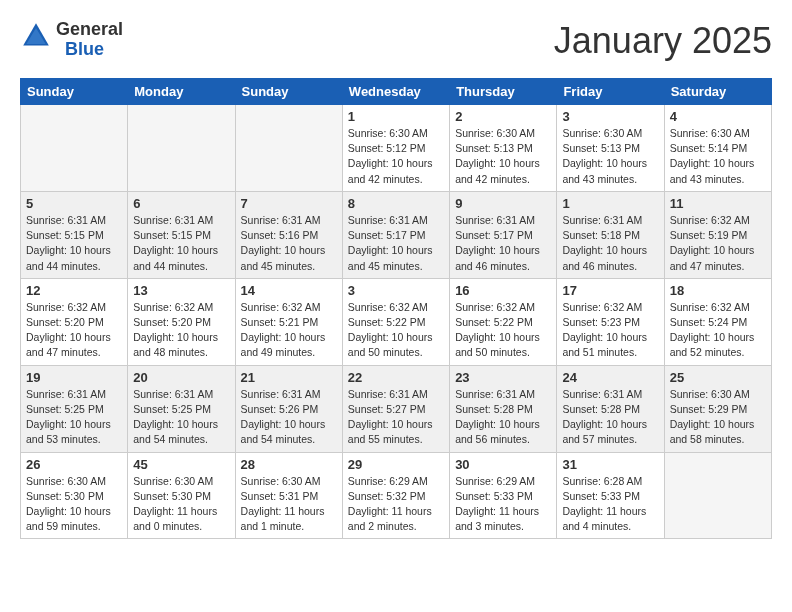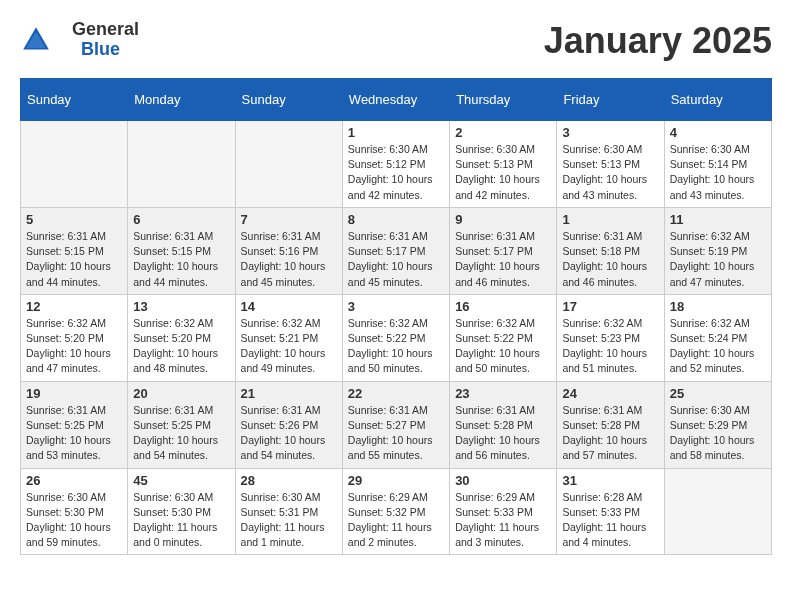--- a/index.html
+++ b/index.html
@@ -11,22 +11,22 @@
       padding: 20px;
     }
     .header {
       display: flex;
       justify-content: space-between;
       align-items: flex-start;
       margin-bottom: 16px;
     }
     .logo {
       display: flex;
-      align-items: center;
-      gap: 20px;
+      align-items: flex-start;
+      gap: 4px;
     }
     .logo-text {
       display: flex;
       flex-direction: column;
       line-height: 1.1;
     }
     .logo-general {
       font-size: 18px;
       font-weight: bold;
       color: #333;
@@ -39,39 +39,39 @@
     }
     .logo-icon {
       width: 32px;
       height: 32px;
     }
     .title-block {
       text-align: right;
     }
     .cal-title {
       font-size: 36px;
-      font-weight: bold;
+      font-weight: normal;
       color: #333;
     }
     .cal-subtitle {
       font-size: 16px;
       color: #555;
     }
     .calendar {
       width: 100%;
       border-collapse: collapse;
       border: 1px solid #ccc;
     }
     .calendar th {
       background: #1a5fb4;
       color: #fff;
       font-size: 13px;
-      font-weight: normal;
+      font-weight: bold;
       text-align: left;
-      padding: 13px 6px;
+      padding: 5px 6px;
       border: 1px solid #1a5fb4;
     }
     .calendar td {
       vertical-align: top;
       padding: 4px 5px;
       border: 1px solid #ccc;
       width: calc(100% / 7);
       min-height: 80px;
       font-size: 11px;
       color: #333;

